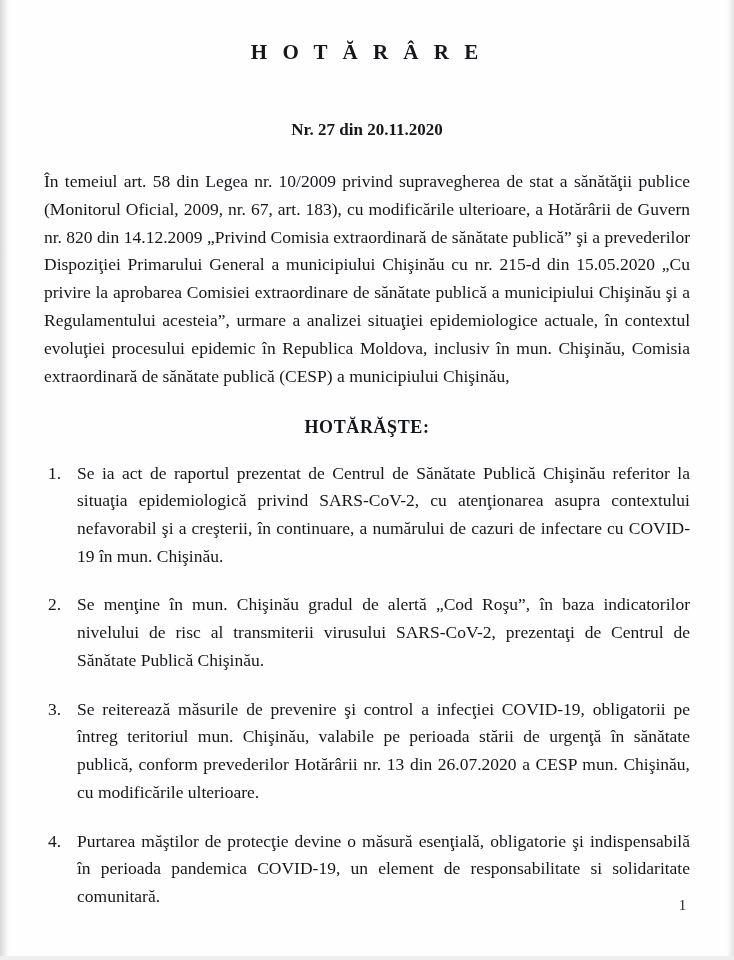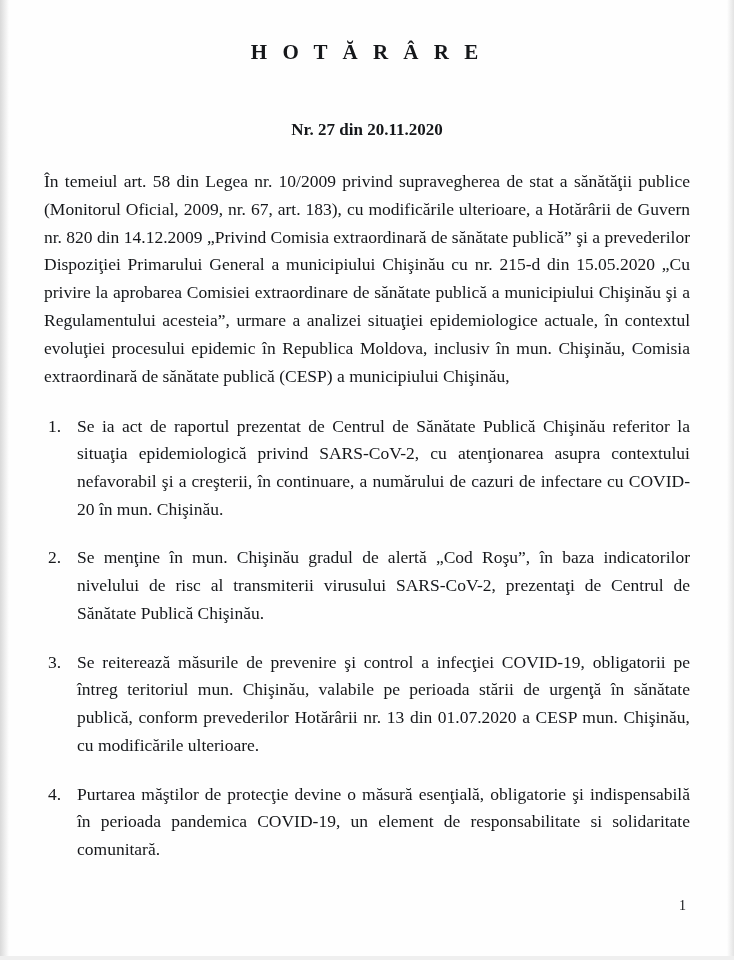--- a/index.html
+++ b/index.html
@@ -117,33 +117,34 @@
 
   <div class="edge-shadow"></div>
   <div class="edge-shadow-r"></div>
 
   <h1 class="doc-title">H O T Ă R Â R E</h1>
 
   <div class="doc-number">Nr. 27 din 20.11.2020</div>
 
   <p class="preamble">În temeiul art. 58 din Legea nr. 10/2009 privind supravegherea de stat a sănătăţii publice (Monitorul Oficial, 2009, nr. 67, art. 183), cu modificările ulterioare, a Hotărârii de Guvern nr. 820 din 14.12.2009 „Privind Comisia extraordinară de sănătate publică” şi a prevederilor Dispoziţiei Primarului General a municipiului Chişinău cu nr. 215-d din 15.05.2020 „Cu privire la aprobarea Comisiei extraordinare de sănătate publică a municipiului Chişinău şi a Regulamentului acesteia”, urmare a analizei situaţiei epidemiologice actuale, în contextul evoluţiei procesului epidemic în Republica Moldova, inclusiv în mun. Chişinău, Comisia extraordinară de sănătate publică (CESP) a municipiului Chişinău,</p>
 
+  <h2 class="decide-heading">HOTĂRĂŞTE:</h2>
 
   <ol class="items">
     <li>
       <span class="num">1.</span>
-      <span>Se ia act de raportul prezentat de Centrul de Sănătate Publică Chişinău referitor la situaţia epidemiologică privind SARS-CoV-2, cu atenţionarea asupra contextului nefavorabil şi a creşterii, în continuare, a numărului de cazuri de infectare cu COVID-20 în mun. Chişinău.</span>
+      <span>Se ia act de raportul prezentat de Centrul de Sănătate Publică Chişinău referitor la situaţia epidemiologică privind SARS-CoV-2, cu atenţionarea asupra contextului nefavorabil şi a creşterii, în continuare, a numărului de cazuri de infectare cu COVID-19 în mun. Chişinău.</span>
     </li>
     <li>
       <span class="num">2.</span>
       <span>Se menţine în mun. Chişinău gradul de alertă „Cod Roşu”, în baza indicatorilor nivelului de risc al transmiterii virusului SARS-CoV-2, prezentaţi de Centrul de Sănătate Publică Chişinău.</span>
     </li>
     <li>
       <span class="num">3.</span>
-      <span>Se reiterează măsurile de prevenire şi control a infecţiei COVID-19, obligatorii pe întreg teritoriul mun. Chişinău, valabile pe perioada stării de urgenţă în sănătate publică, conform prevederilor Hotărârii nr. 13 din 01.07.2020 a CESP mun. Chişinău, cu modificările ulterioare.</span>
+      <span>Se reiterează măsurile de prevenire şi control a infecţiei COVID-19, obligatorii pe întreg teritoriul mun. Chişinău, valabile pe perioada stării de urgenţă în sănătate publică, conform prevederilor Hotărârii nr. 13 din 26.07.2020 a CESP mun. Chişinău, cu modificările ulterioare.</span>
     </li>
     <li>
       <span class="num">4.</span>
       <span>Purtarea măştilor de protecţie devine o măsură esenţială, obligatorie şi indispensabilă în perioada pandemica COVID-19, un element de responsabilitate si solidaritate comunitară.</span>
     </li>
   </ol>
 
   <div class="page-number">1</div>
 
   <div class="bottom-band"></div>

